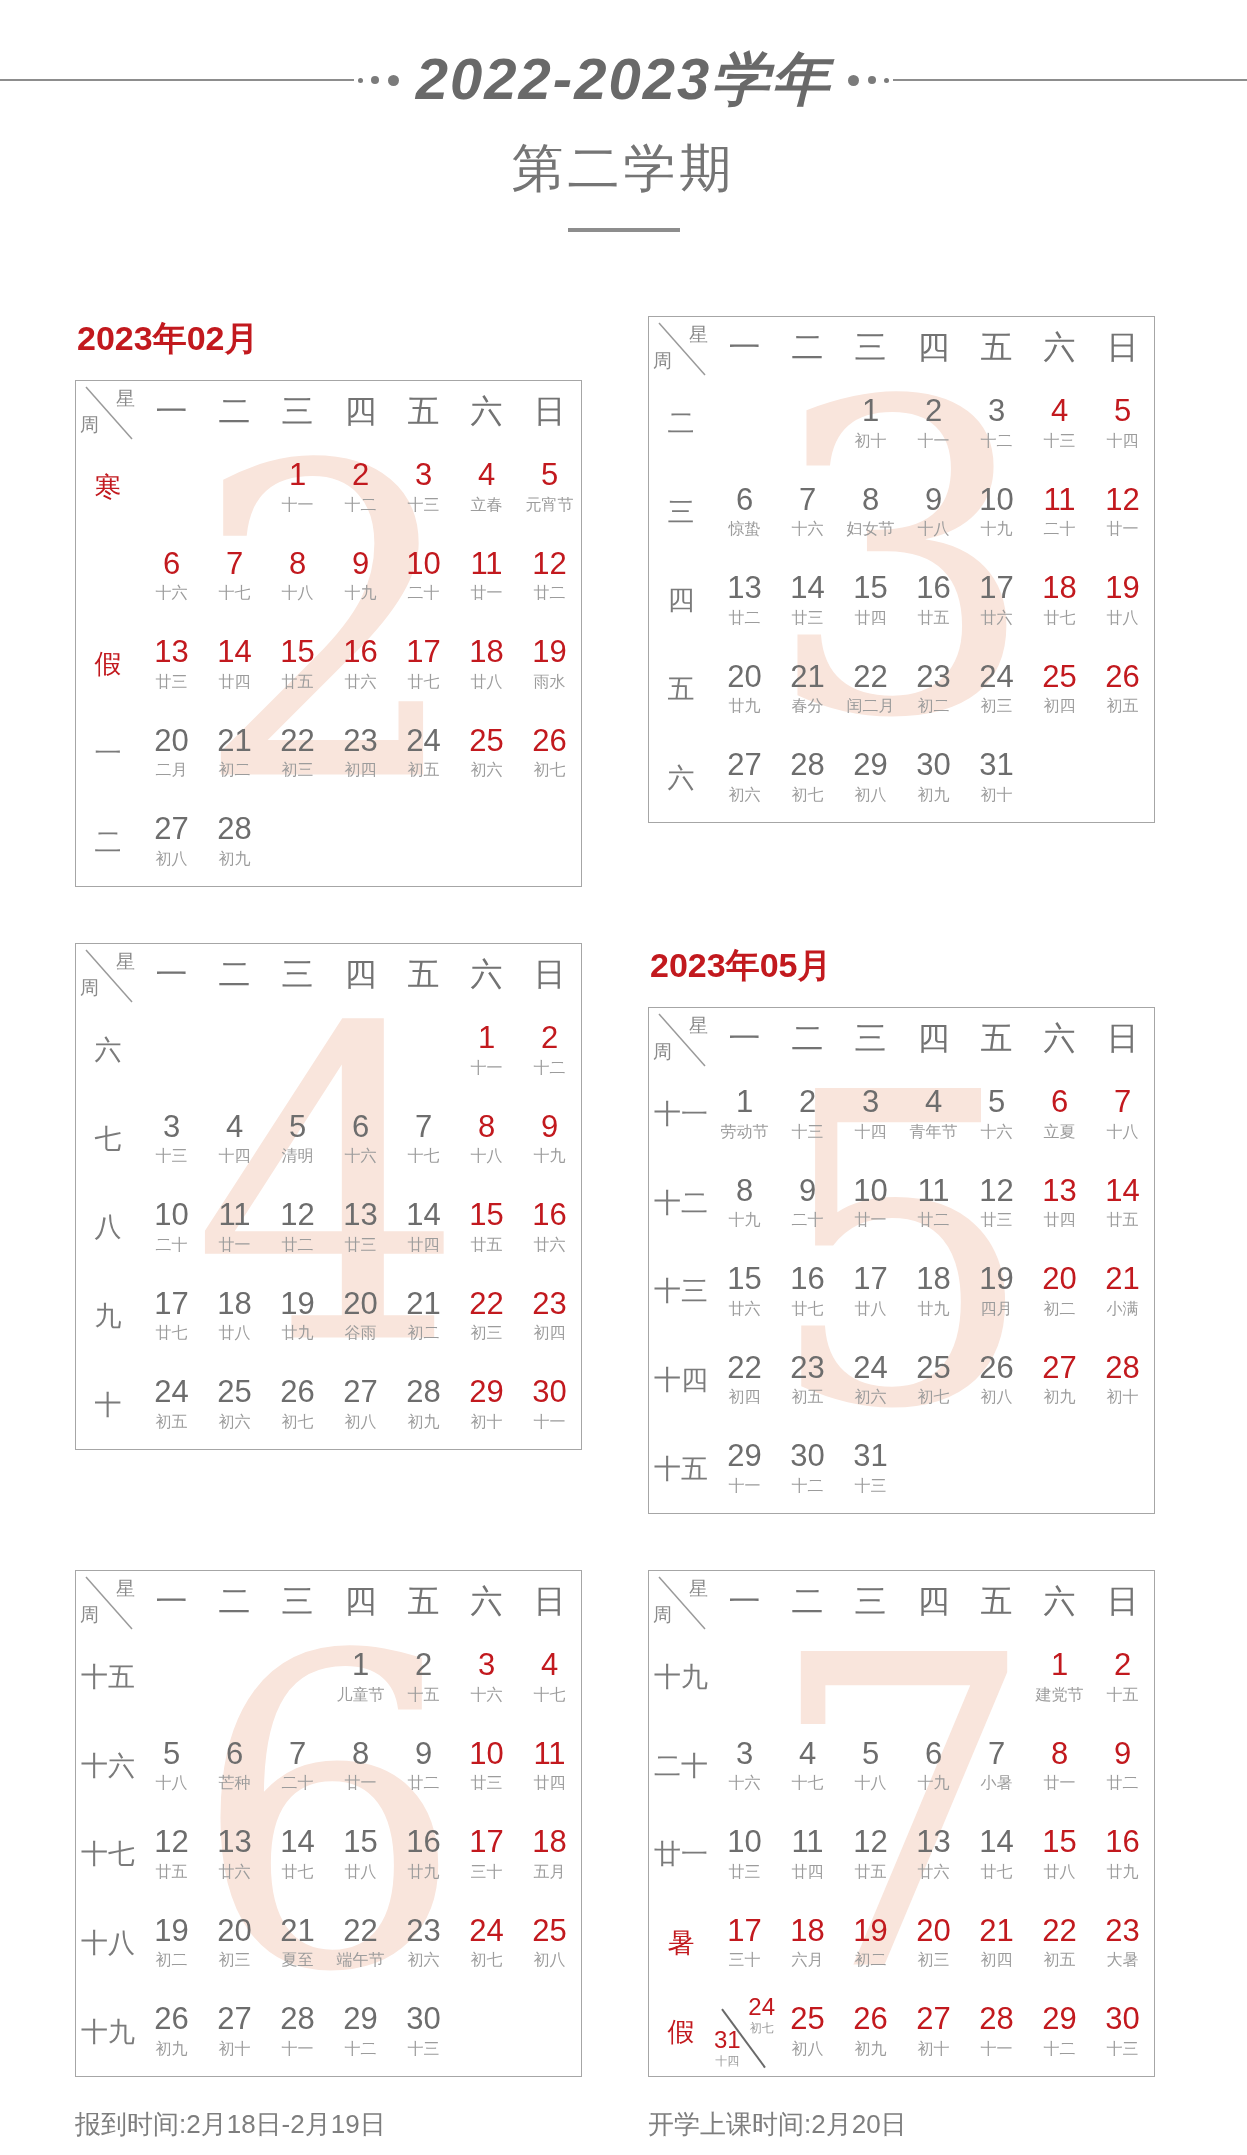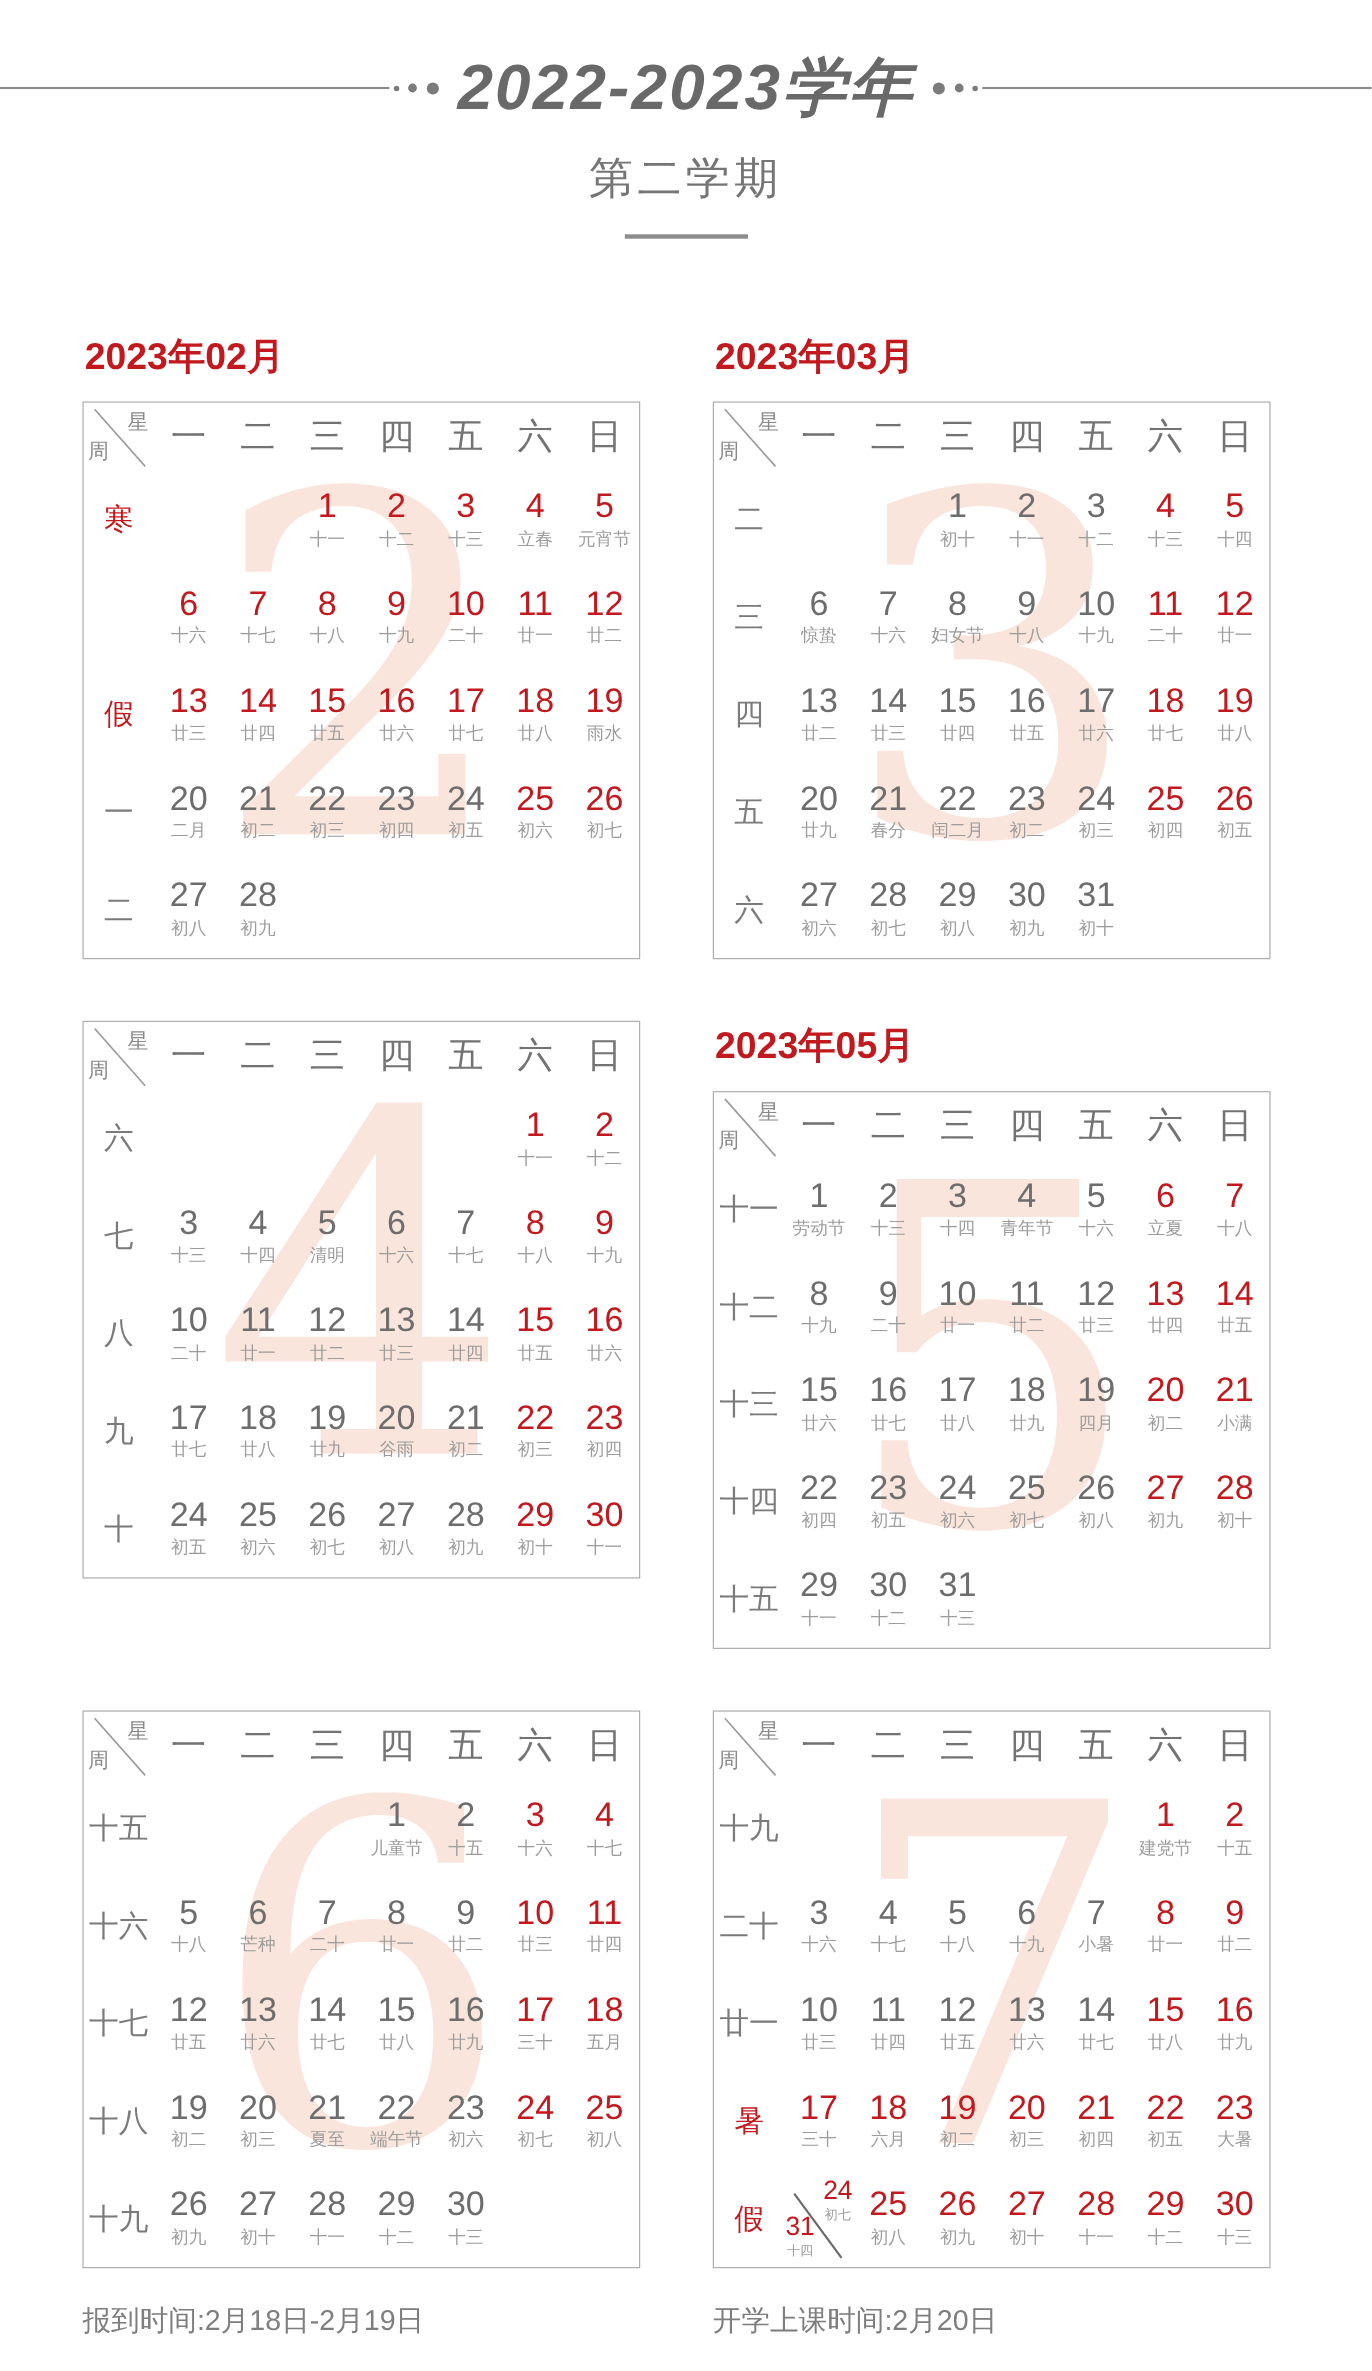--- a/index.html
+++ b/index.html
@@ -9,21 +9,21 @@
     -webkit-font-smoothing:antialiased;
   }
   
   .title-row{display:flex;align-items:center;margin-top:42px;height:76px;}
   .hline{height:2px;background:#8d8d8d;flex:1;}
   .dot{border-radius:50%;background:#7b7b7b;flex:none;}
   .dot.s{width:5px;height:5px;margin:0 4px;}
   .dot.m{width:8px;height:8px;margin:0 4px;}
   .dot.l{width:11px;height:11px;margin:0 5px;}
   h1.page-title{font-size:58px;color:#696969;font-weight:bold;margin:0 12px;letter-spacing:2px;white-space:nowrap;font-style:italic;}
-  .subtitle{text-align:center;font-size:40px;color:#757575;margin-top:16px;letter-spacing:4px;}
+  .subtitle{text-align:center;font-size:52px;color:#757575;margin-top:16px;letter-spacing:4px;}
   .subtitle-underline{width:112px;height:4px;background:#8d8d8d;margin:24px auto 0;}
   
   .months{
     display:grid;grid-template-columns:507px 507px;justify-content:space-between;
     row-gap:56px;padding:84px 92px 12px 75px;
   }
   .month-title{font-size:34px;font-weight:bold;color:#c2191e;margin:0 0 18px 2px;}
   .month-box{position:relative;width:505px;height:505px;border:1px solid #a6a6a6;overflow:hidden;background:#fff;}
   .watermark{
     position:absolute;left:50%;top:50%;transform:translate(-50%,-52%);
@@ -218,21 +218,20 @@
           </div>
           <div class="cell day empty"></div>
           <div class="cell day empty"></div>
           <div class="cell day empty"></div>
           <div class="cell day empty"></div>
           <div class="cell day empty"></div>
         </div>
       </div>
     </section>
     <section class="month">
-      <h2 class="month-title">2023年03月</h2>
       <div class="month-box">
         <span class="watermark">3</span>
         <div class="mgrid">
           <div class="cell corner">
             <svg class="diag" viewBox="0 0 64 62" preserveAspectRatio="none">
               <line x1="10" y1="6" x2="56" y2="58" stroke="#9a9a9a" stroke-width="1.5"></line>
             </svg>
             <span class="star">星</span>
             <span class="week">周</span>
           </div>

